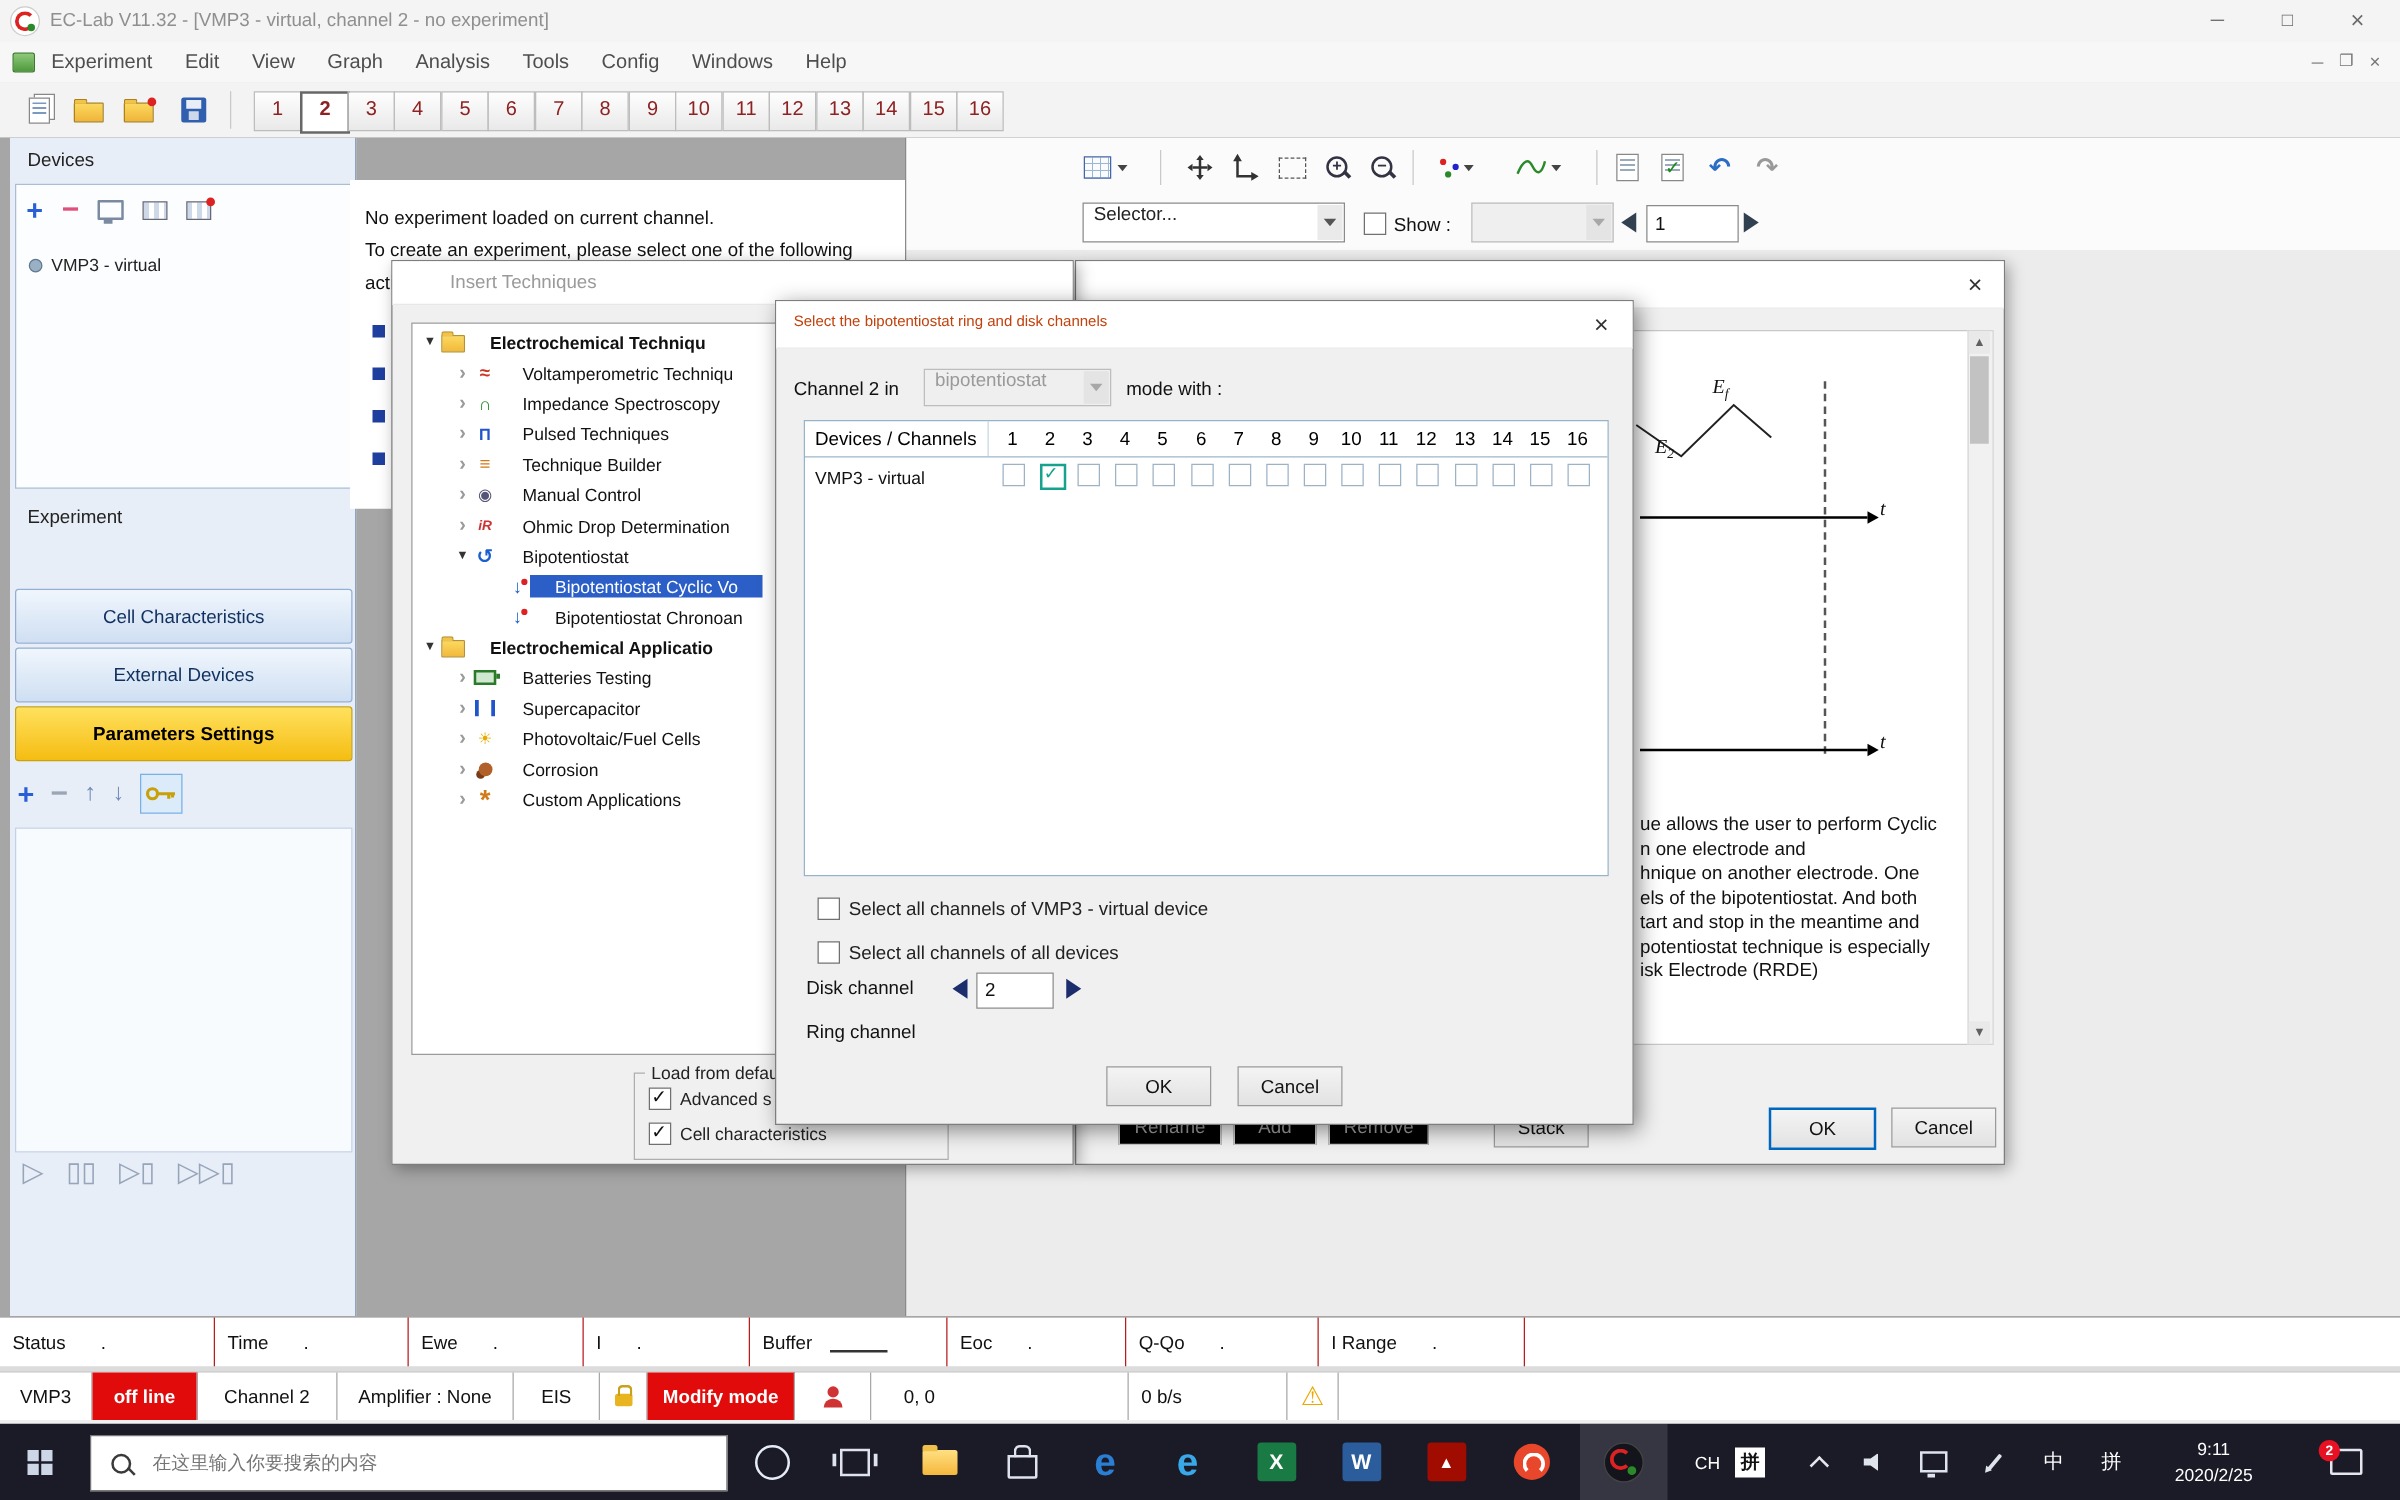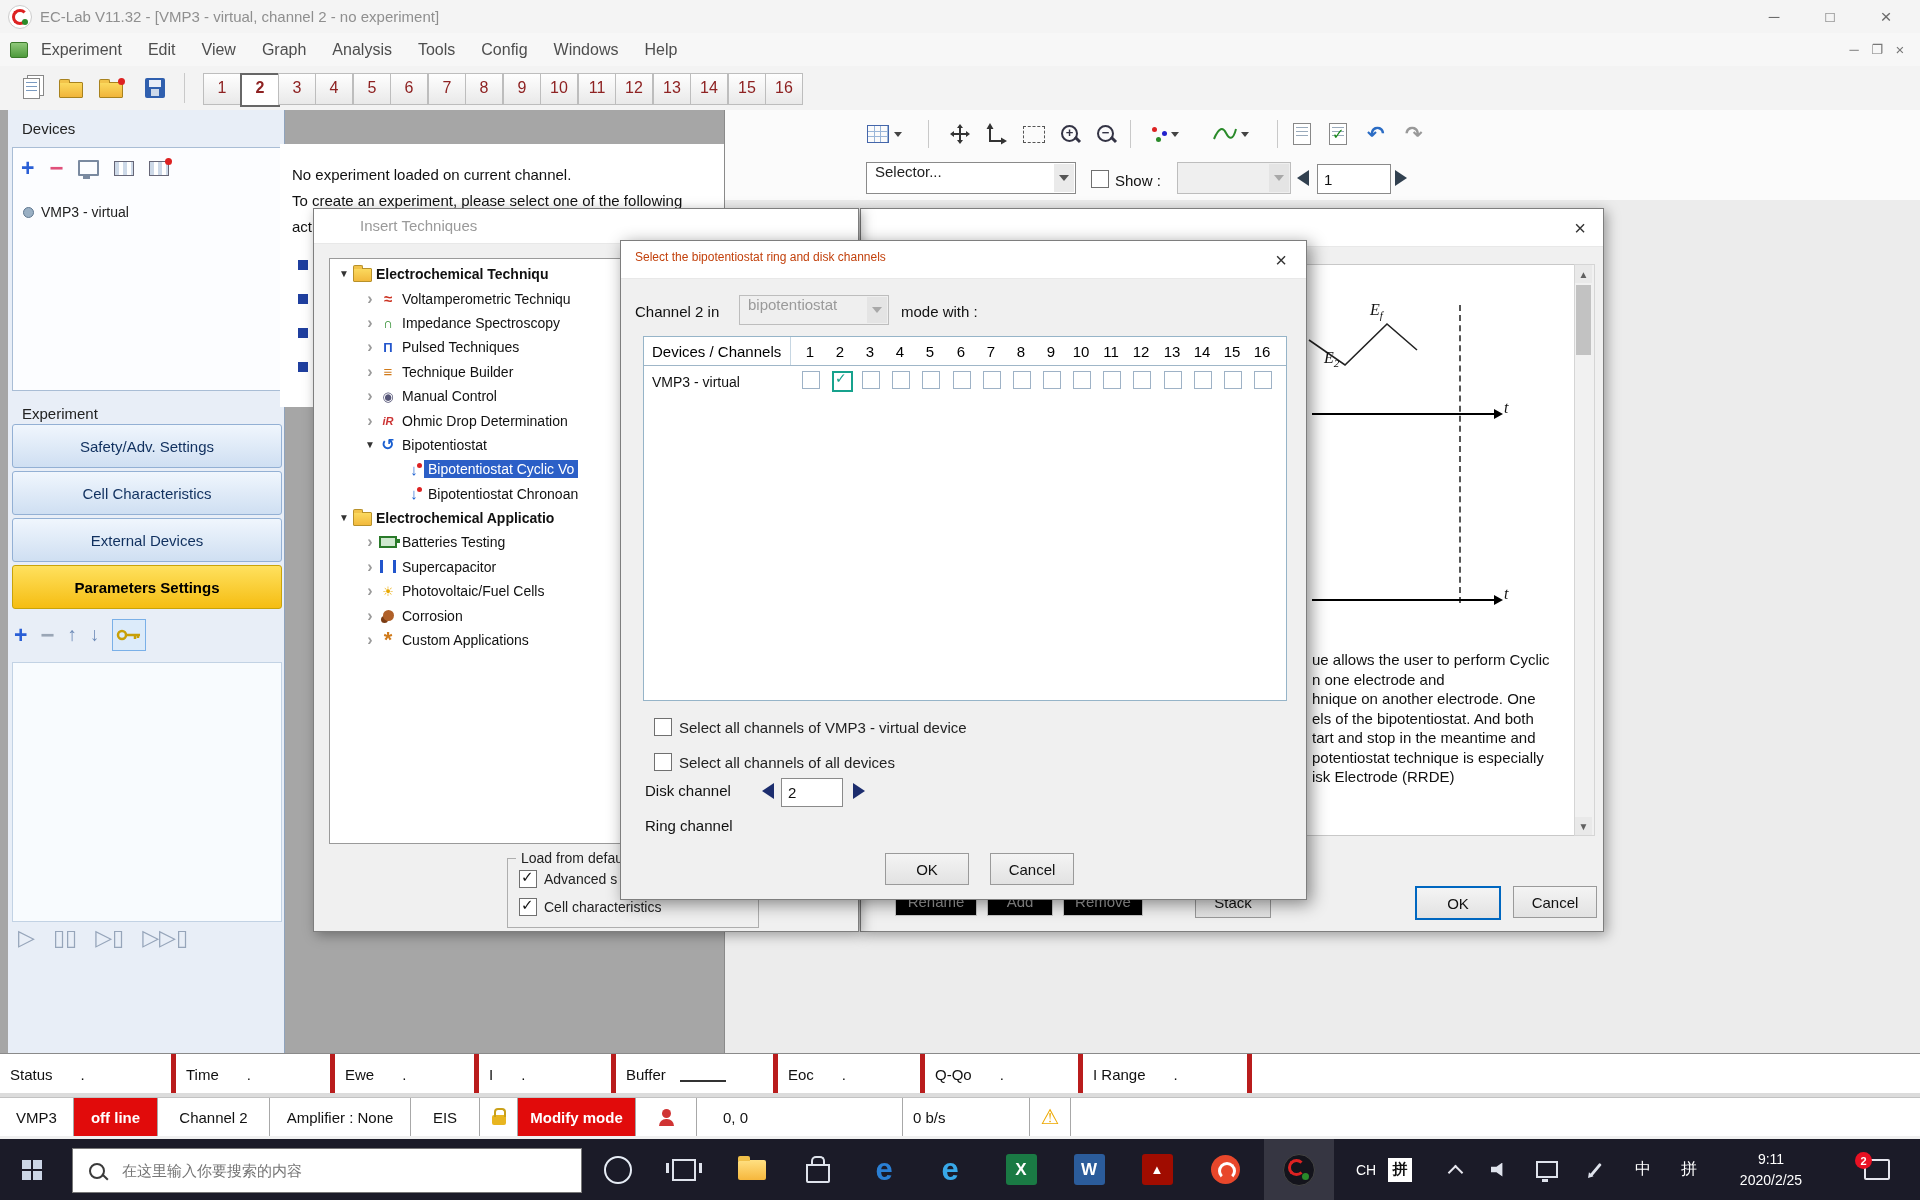--- a/index.html
+++ b/index.html
@@ -113,21 +113,21 @@
   .dlg-title{position:absolute;left:0;top:0;right:0;height:37px;background:#fff;border-bottom:1px solid #e8e8e8}
   .close-x{position:absolute;top:6px;width:30px;height:26px;display:flex;align-items:center;justify-content:center;color:#333;font-size:20px}
 
   
   .treebox{position:absolute;left:15px;top:49px;width:514px;height:581px;background:#fff;border:1px solid #9a9a9a;padding-top:3px;overflow:hidden}
   .tree-row{display:flex;align-items:center;height:24.4px;font-size:14px;color:#111}
   .lv0{padding-left:6px}.lv1{padding-left:32px}.lv2{padding-left:58px}
   .exp{width:16px;flex:0 0 16px;text-align:center;color:#9a9a9a;font-size:16px;font-weight:bold;line-height:16px}
   .exp.open{color:#333;font-size:10px}
   .ticon{width:20px;flex:0 0 20px;display:flex;align-items:center;justify-content:center;position:relative}
-  .tlabel{white-space:nowrap;padding:1px 4px}
+  .tlabel{white-space:nowrap;padding:1px 20px}
   .tlabel.selrow{background:#2b5fc7;color:#fff}
   .tlabel.bold{font-weight:bold}
   .folder-icon{width:17px;height:12px;background:linear-gradient(#fbd95e,#f2b93c);border:1px solid #b8912a;border-radius:1px;position:relative;margin-top:2px}
   .folder-icon::before{content:"";position:absolute;top:-4px;left:-1px;width:8px;height:3px;background:#f2c34a;border:1px solid #b8912a;border-bottom:none;border-radius:2px 2px 0 0}
   .voltammetry-icon::after{content:"≈";color:#c32;font-weight:bold;font-size:15px}
   .impedance-icon::after{content:"∩";color:#2a8a2a;font-weight:bold;font-size:14px}
   .pulsed-icon::after{content:"Π";color:#2255cc;font-weight:bold;font-size:13px}
   .builder-icon::after{content:"≡";color:#d07a1a;font-weight:bold;font-size:15px}
   .manual-icon::after{content:"◉";color:#557;font-size:13px}
   .ohmic-icon::after{content:"iR";color:#c33;font-style:italic;font-size:11px;font-weight:bold}
@@ -171,21 +171,21 @@
   .sb-arrow{position:absolute;left:0;width:17px;height:18px;display:flex;align-items:center;justify-content:center;color:#606060;font-size:10px;background:#e9e9e9}
   .sb-thumb{position:absolute;left:1px;width:15px;background:#c2c2c2}
   .axis-line{position:absolute;height:2px;background:#000}
   .axis-line::after{content:"";position:absolute;right:-9px;top:-4px;border-left:9px solid #000;border-top:5px solid transparent;border-bottom:5px solid transparent}
   .dash-v{position:absolute;width:0;border-left:2px dashed #555}
   .elabel{position:absolute;font-family:"Liberation Serif","DejaVu Serif",serif;font-style:italic;font-size:16px;color:#111}
   .desc-line{font-size:15px;color:#111;line-height:19.5px;white-space:nowrap}
 
   
   .status1{position:absolute;left:0;top:1053px;width:1920px;height:40px;background:#fff;border-top:1px solid #8a8a8a;display:flex}
-  .scell{border-right:5px solid #b91c1c;display:flex;align-items:center;padding-left:10px;font-size:15px;color:#111}
+  .scell{border-right:1px solid #b91c1c;display:flex;align-items:center;padding-left:10px;font-size:15px;color:#111}
   .scell .val{margin-left:28px;color:#111}
   .buf-line{display:inline-block;width:46px;border-bottom:2px solid #333;height:13px;margin-left:14px}
   .statusgap{position:absolute;left:0;top:1093px;width:1920px;height:4px;background:#dcdcdc}
   .status2{position:absolute;left:0;top:1097px;width:1920px;height:38px;background:#fff;border-top:1px solid #c2c2c2;display:flex}
   .dcell{border-right:1px solid #a8a8a8;display:flex;align-items:center;justify-content:center;font-size:15px;color:#111}
   .dcell.red{background:#e10b0b;color:#fff;font-weight:bold}
   .lock-ic{width:14px;height:10px;background:#e8b520;border-radius:2px;position:relative;margin-top:6px}
   .lock-ic::before{content:"";position:absolute;top:-7px;left:2px;width:8px;height:7px;border:2px solid #caa11a;border-bottom:none;border-radius:4px 4px 0 0}
   .person-ic{width:9px;height:9px;background:#d03333;border-radius:50%;position:relative;margin-top:-8px}
   .person-ic::after{content:"";position:absolute;left:-3px;top:10px;width:15px;height:7px;background:#d03333;border-radius:7px 7px 0 0}
@@ -301,21 +301,20 @@
           <span class="mini-monitor"></span>
           <span class="mini-table"></span>
           <span class="mini-table del"></span>
         </div>
         <div class="device-row">
           <span class="device-dot"></span>
           <span>VMP3 - virtual</span>
         </div>
       </div>
       <span class="sec-label" style="left:14px;top:295px">Experiment</span>
-      <div class="lbtn" style="top:314px">Safety/Adv. Settings</div>
       <div class="lbtn" style="top:361px">Cell Characteristics</div>
       <div class="lbtn" style="top:408px">External Devices</div>
       <div class="lbtn param" style="top:455px">Parameters Settings</div>
       <div class="param-icons">
         <span class="plus-g">+</span>
         <span class="minus-gray">−</span>
         <span class="arrow-g">↑</span>
         <span class="arrow-g">↓</span>
         <span class="key-slot">
           <svg width="26" height="14">

